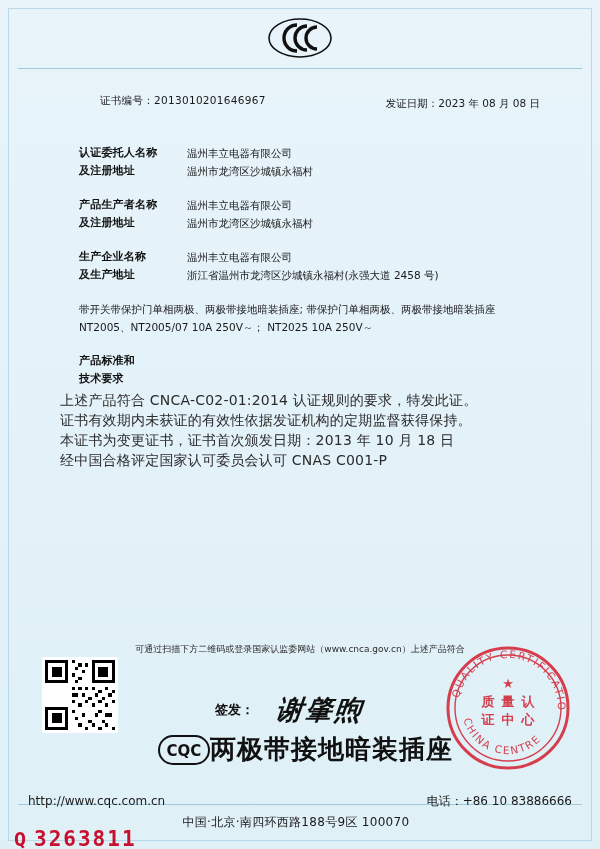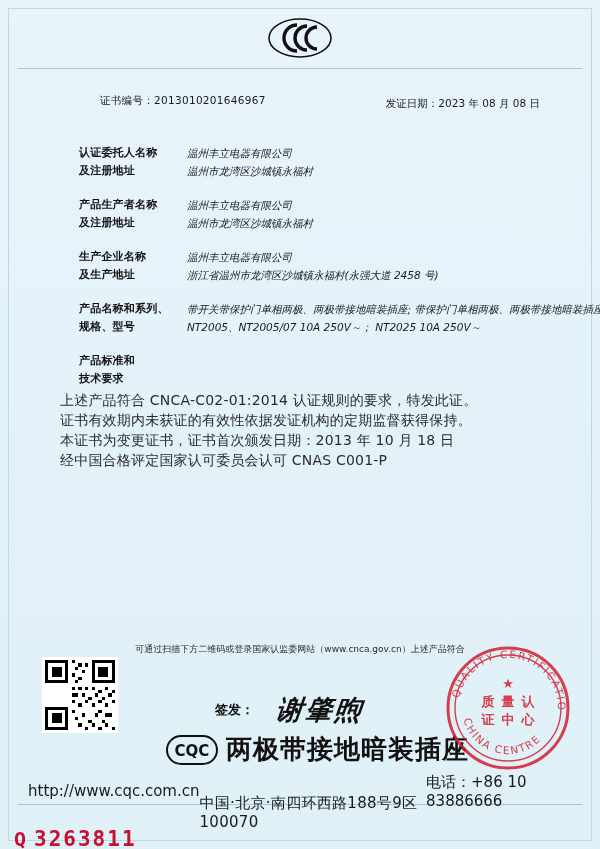--- a/index.html
+++ b/index.html
@@ -112,21 +112,21 @@
     letter-spacing: 0.2px;
   }
   .label div { white-space: nowrap; }
   .value {
     flex: 1;
     font-size: 10.5px;
     color: #1a1a1a;
     line-height: 18px;
     font-family: "DejaVu Sans", sans-serif;
   }
-  .value div { white-space: nowrap; font-style: italic; }
+  .value div { white-space: nowrap; }
   .row.gap-big { margin-bottom: 16px; }
   
   .notes {
     position: absolute;
     left: 60px;
     right: 40px;
     top: 318px;
     font-size: 14px;
     color: #2b2b2b;
     line-height: 20px;
@@ -175,25 +175,24 @@
     color: #111;
     font-family: "DejaVu Serif", serif;
     font-style: italic;
     font-weight: bold;
     letter-spacing: 2px;
     transform: skewX(-6deg);
   }
   
   .cqc-row {
     position: absolute;
-    left: 166px;
+    left: 158px;
     top: 660px;
     display: flex;
     align-items: center;
-    gap: 8px;
     justify-content: center;
   }
   .cqc-mark {
     width: 52px;
     height: 34px;
     flex: none;
   }
   .cqc-text {
     font-size: 26px;
     font-weight: bold;
@@ -218,21 +217,21 @@
     height: 1px;
     background: #9fc9dd;
   }
   .bottom-info {
     position: absolute;
     left: 28px; right: 28px;
     bottom: 18px;
     display: flex;
     justify-content: space-between;
     align-items: center;
-    font-size: 15px;
+    font-size: 12px;
     color: #1a1a1a;
     font-family: "DejaVu Sans", sans-serif;
   }
   .bottom-info .url { color: #1a1a1a; }
   .bottom-info .addr { letter-spacing: 0.3px; margin-top: 43px; }
   
   .serial {
     position: absolute;
     left: 14px;
     bottom: -2px;
@@ -303,24 +302,20 @@
           <div>生产企业名称</div>
           <div>及生产地址</div>
         </div>
         <div class="value">
           <div>温州丰立电器有限公司</div>
           <div>浙江省温州市龙湾区沙城镇永福村(永强大道 2458 号)</div>
         </div>
       </div>
 
       <div class="row gap-big">
-        <div class="label">
-          <div>产品名称和系列、</div>
-          <div>规格、型号</div>
-        </div>
         <div class="value">
           <div>带开关带保护门单相两极、两极带接地暗装插座; 带保护门单相两极、两极带接地暗装插座</div>
           <div>NT2005、NT2005/07 10A 250V～；  NT2025 10A 250V～</div>
         </div>
       </div>
 
       <div class="row">
         <div class="label">
           <div>产品标准和</div>
           <div>技术要求</div>

